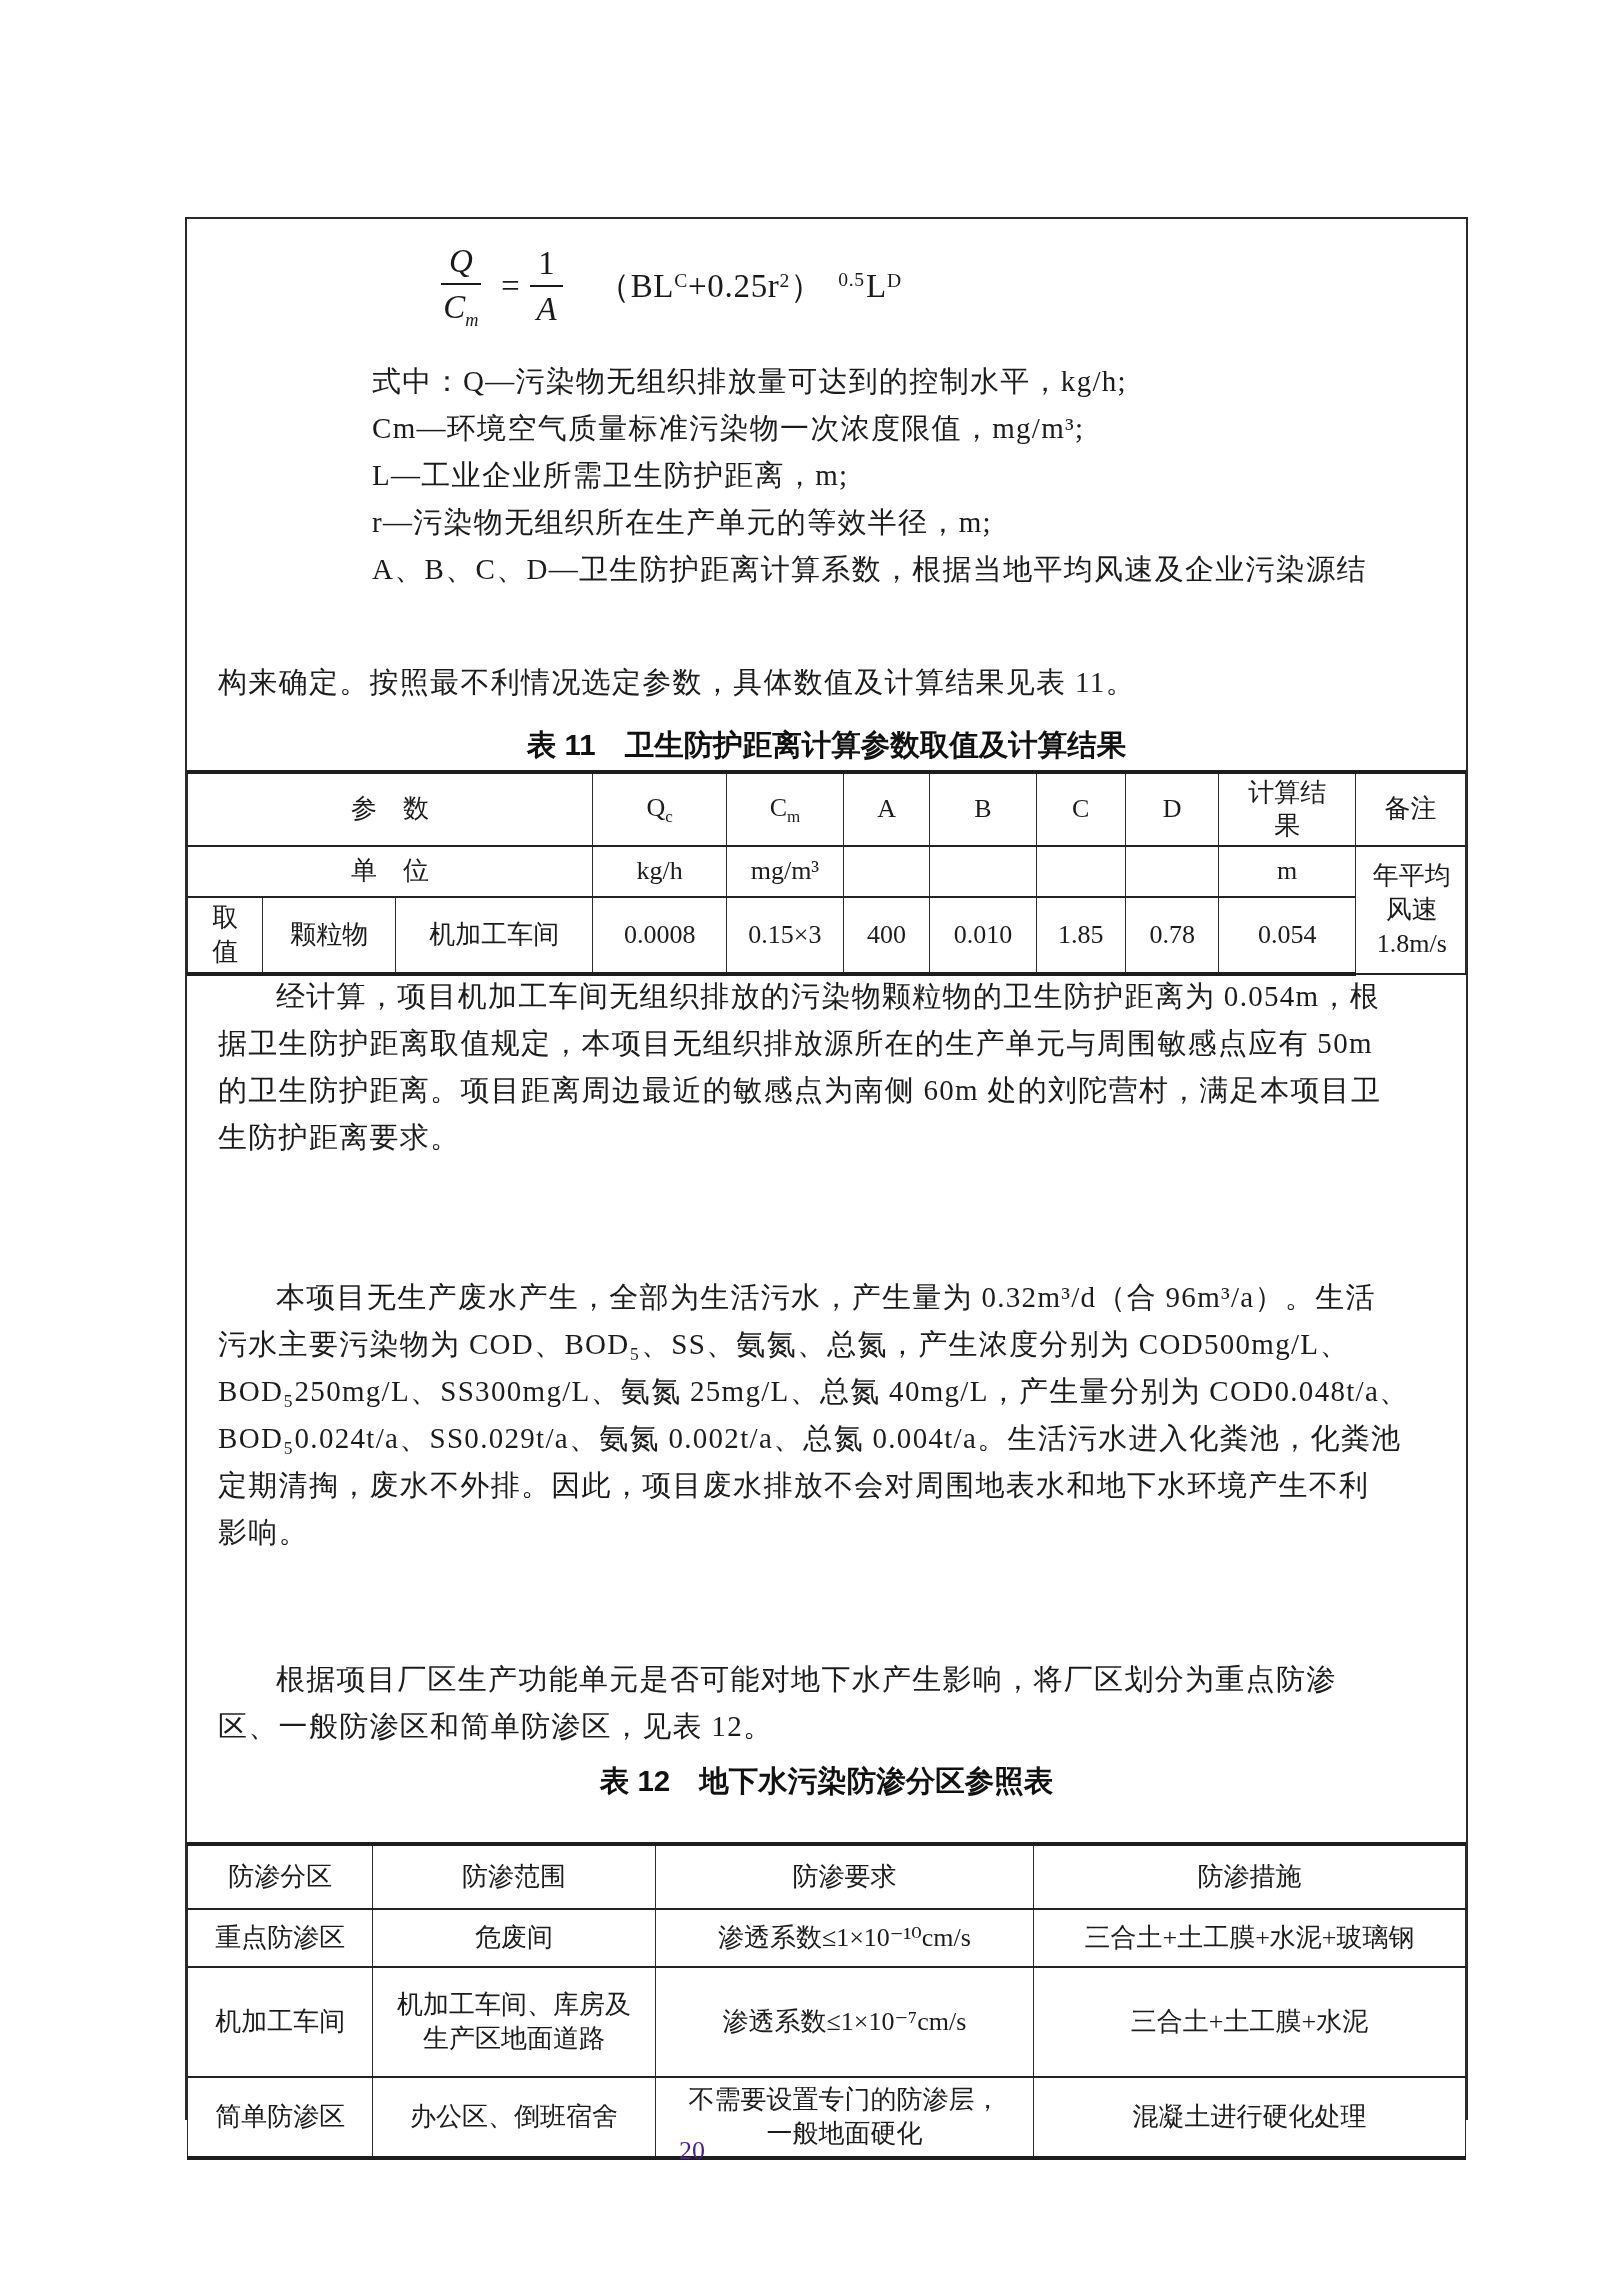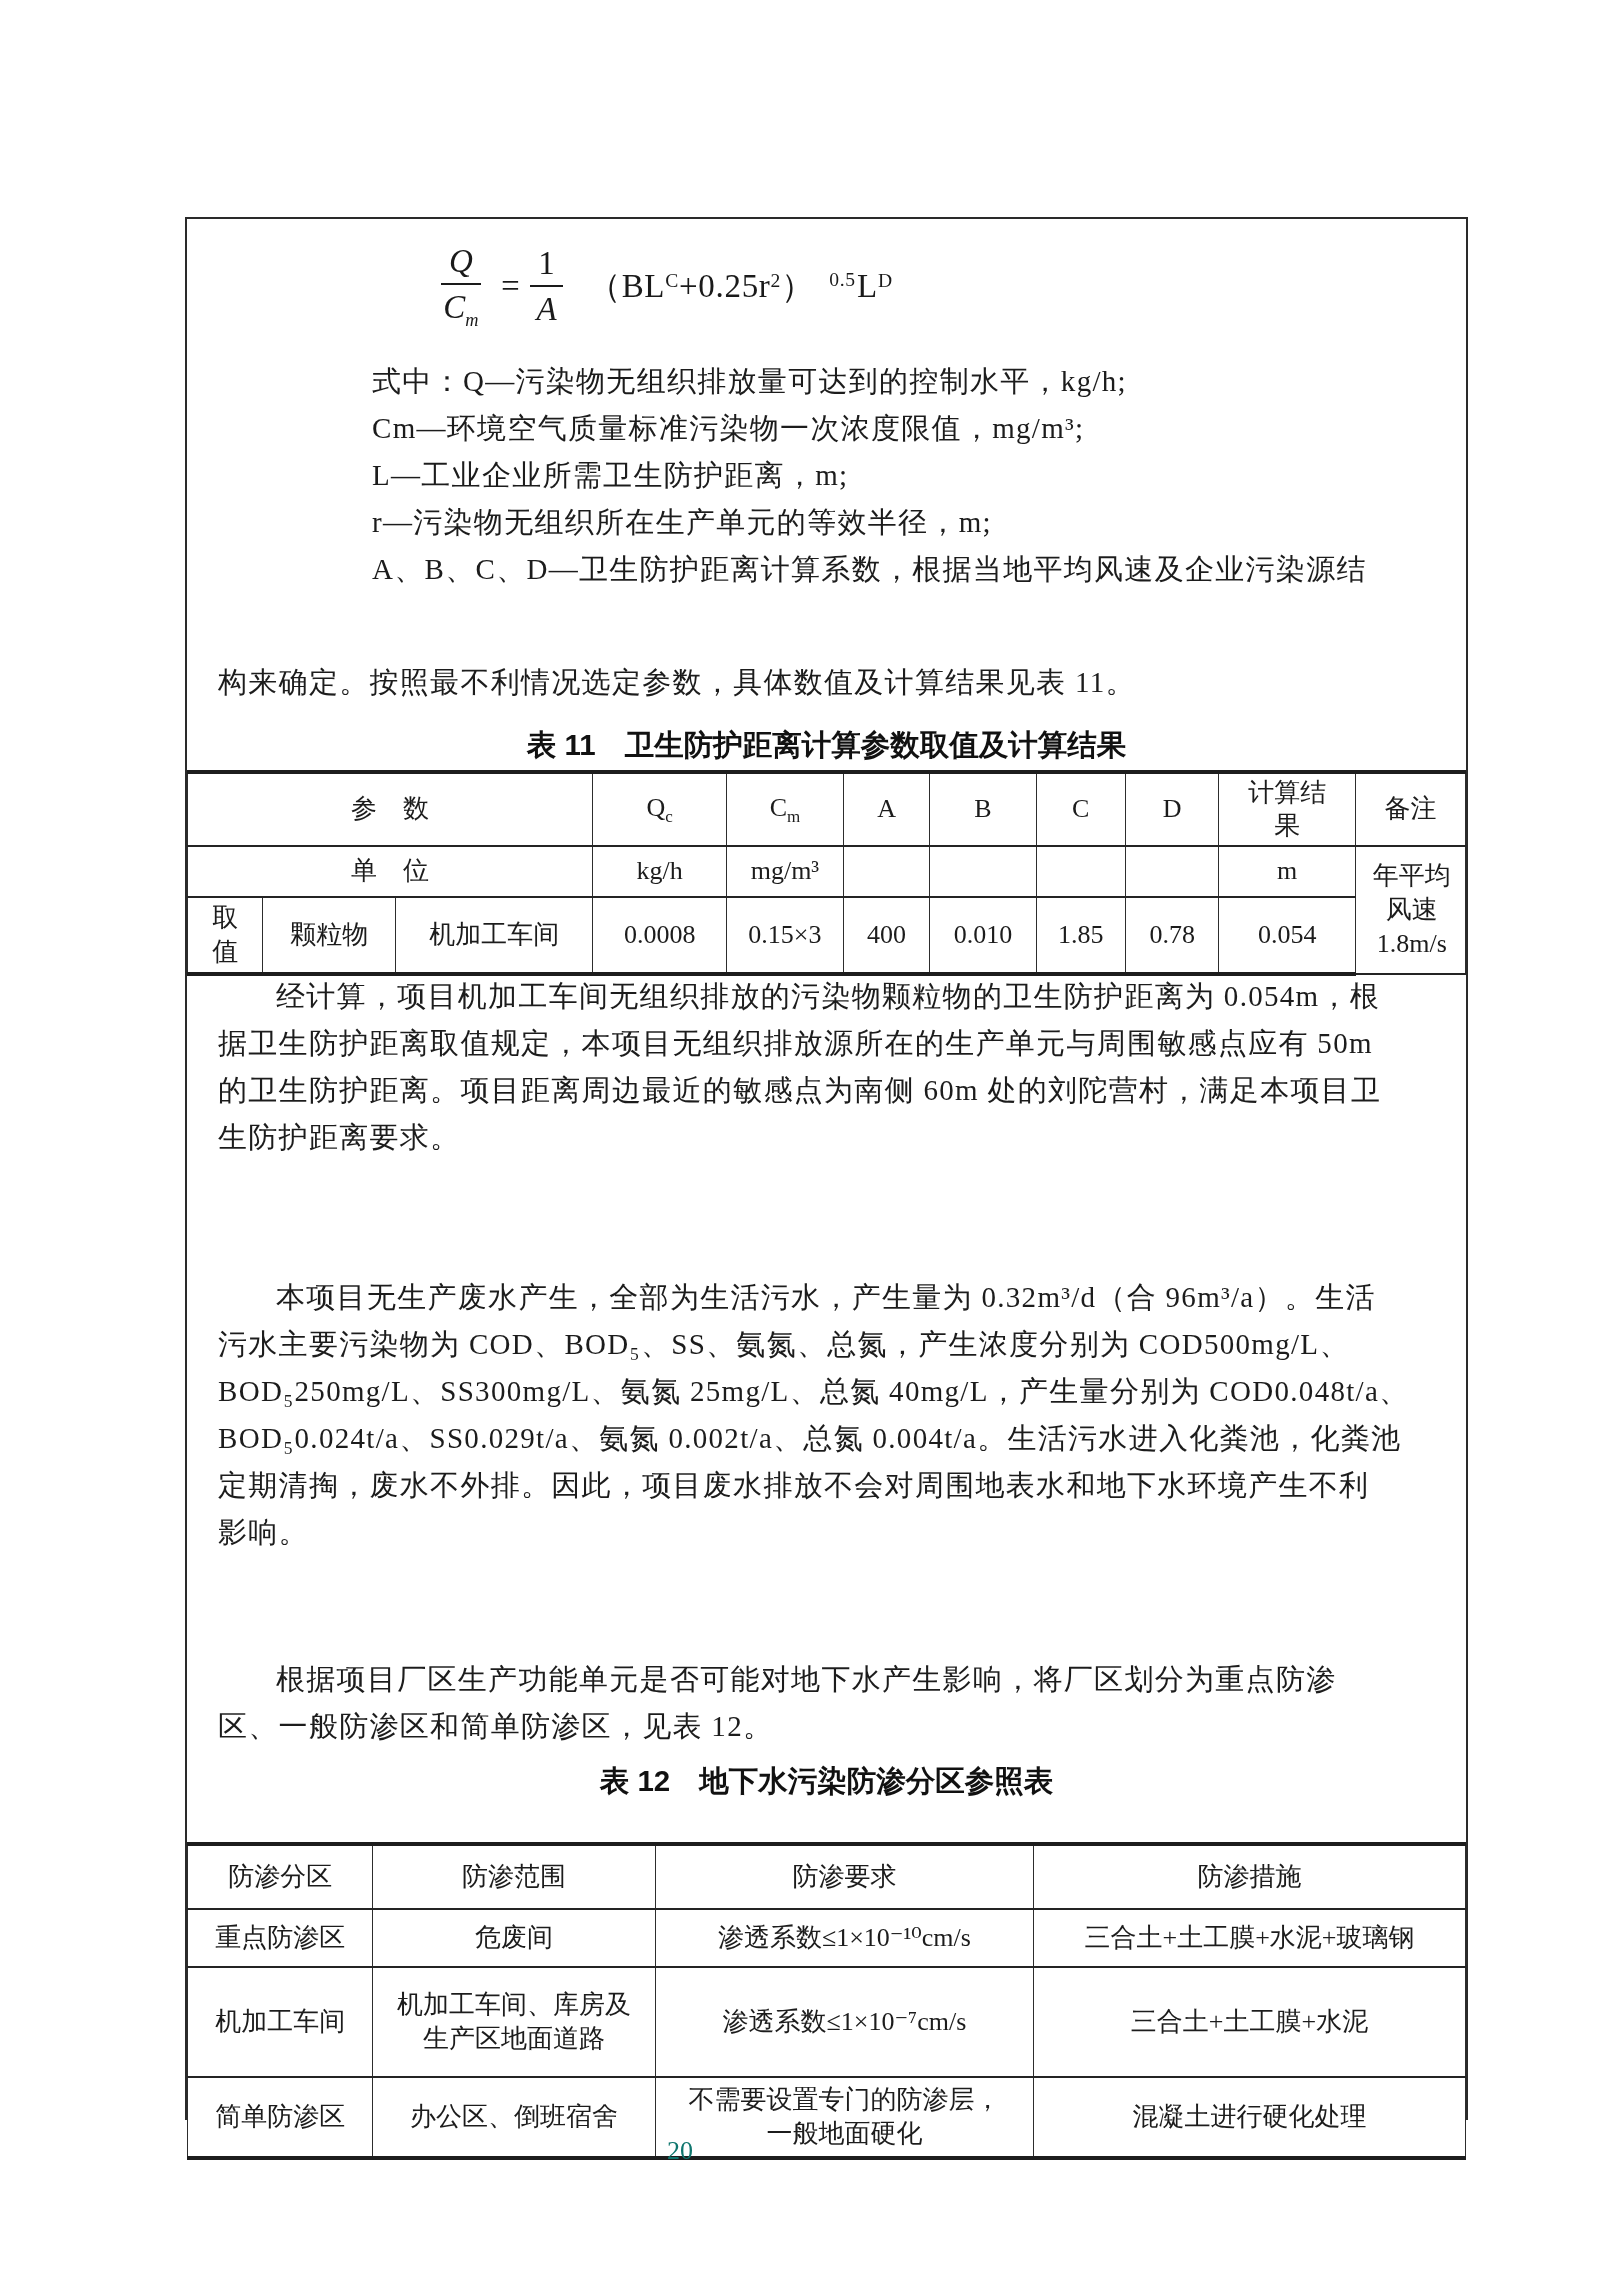--- a/index.html
+++ b/index.html
@@ -12,21 +12,21 @@
     border:2px solid #2a2a2a;background:#ffffff;
   }
   .abs{position:absolute;}
   
   .formula{display:flex;align-items:center;font-size:33px;line-height:1.1;}
   .frac{display:inline-flex;flex-direction:column;align-items:center;margin-right:9.2px;}
   .frac .num{border-bottom:2px solid #1a1a1a;padding:0 7.9px 3.9px 7.9px;}
   .frac .den{padding-top:3.9px;}
   .it{font-style:italic;}
   .feq{margin:0 9.2px;font-style:italic;}
-  .fbody{margin-left:16px;letter-spacing:0.7px;}
+  .fbody{margin-left:25px;letter-spacing:0.7px;}
   .fbody sup{font-size:19.6px;vertical-align:10.5px;}
   .frac sub{font-size:18.3px;}
   .gap-sup{margin-left:14.4px;margin-right:1.3px;}
   
   .txt{
     font-size:29px;line-height:47px;letter-spacing:1.3px;
     white-space:pre-line;color:#1c1c1c;
   }
   .indent{text-indent:58px;}
   .caption{
@@ -45,22 +45,22 @@
   .t11 tr.ru td{height:47px;border-bottom:2.6px solid #242424;}
   .t11 tr.rv td{height:71px;border-bottom:4.6px solid #1d1d1d;}
   .t11 td.remark{text-align:center;padding-left:6.5px;border-bottom:4.6px solid #1d1d1d;}
   .t12 td{border-left:1.3px solid #2d2d2d;border-right:1.3px solid #2d2d2d;
           border-top:2.6px solid #242424;border-bottom:2.6px solid #242424;}
   .t12 tr.h td{height:59px;border-top:4.6px solid #1d1d1d;}
   .t12 tr.r1 td{height:54px;}
   .t12 tr.r2 td{height:105px;}
   .t12 tr.r3 td{height:76px;border-bottom:4.6px solid #1d1d1d;}
   .pageno{
-    position:absolute;top:2136px;left:0;width:1360px;text-align:center;
-    font-size:26px;color:#0f766e;
+    position:absolute;top:2136px;left:12px;width:1360px;text-align:center;
+    font-size:26px;color:#4c1d95;
   }
 </style>
 </head>
 <body>
 
 <div class="page">
   <div class="frame">
 
     <div class="formula abs" style="top:23.6px;left:254px;">
       <span class="frac">

